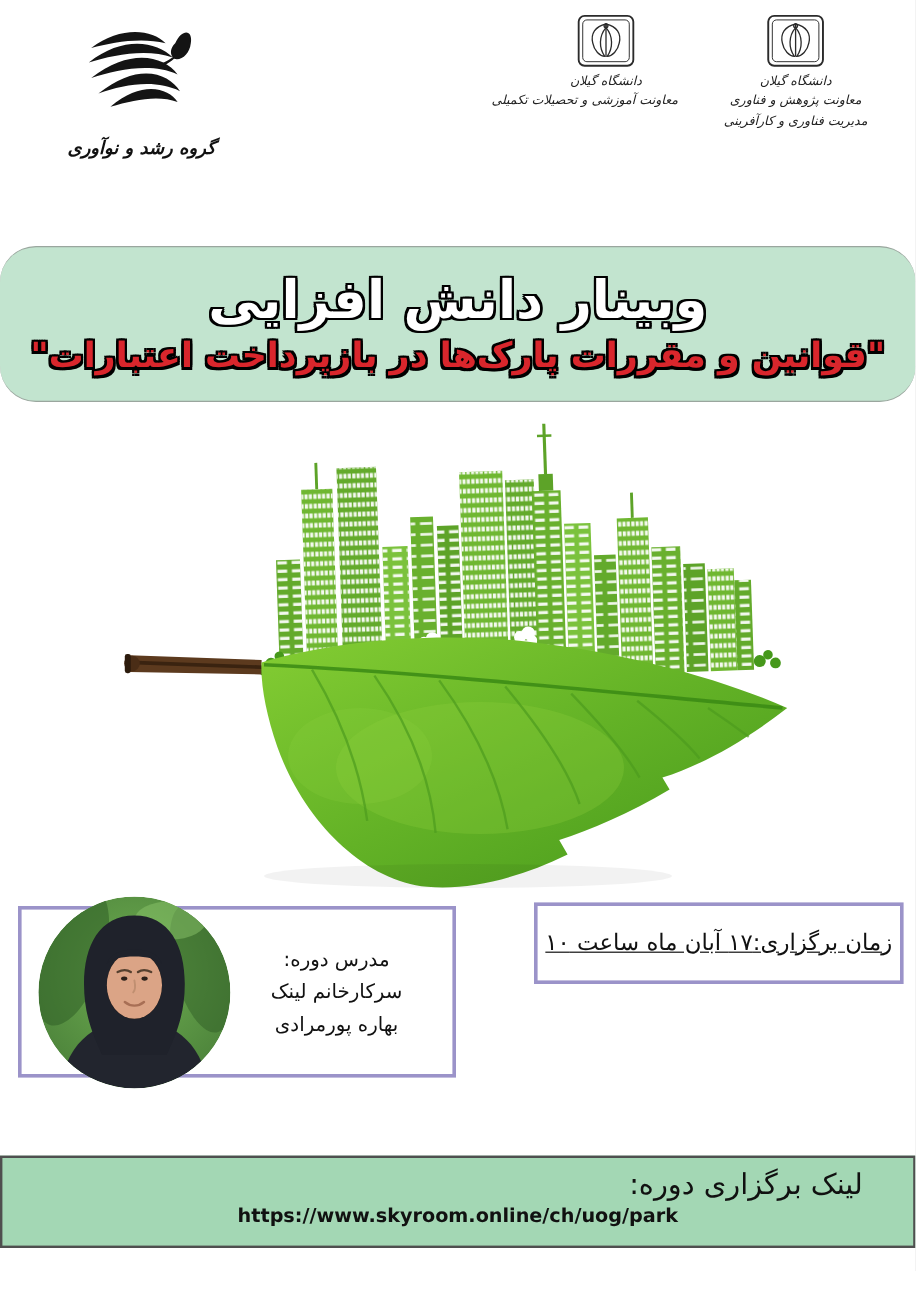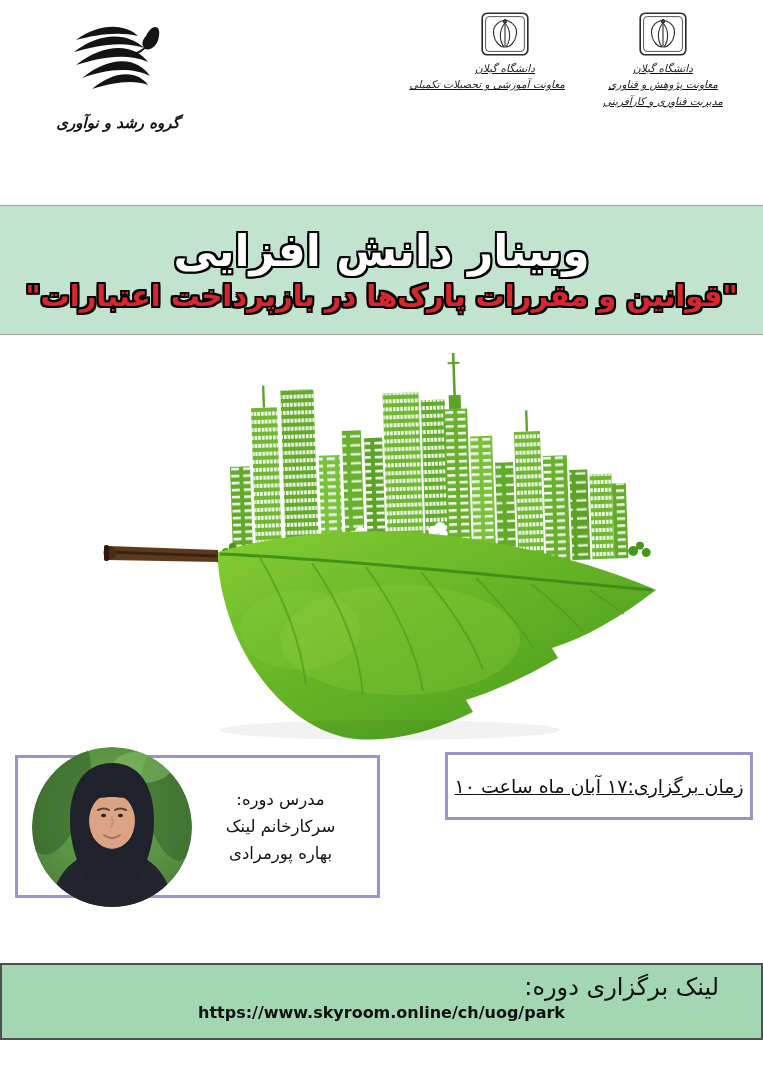--- a/index.html
+++ b/index.html
@@ -10,28 +10,28 @@
   .poster{
     position:relative;width:763px;height:1080px;margin:0 auto;
     background:#ffffff;overflow:hidden;
     font-family:"DejaVu Sans","Liberation Sans",sans-serif;color:var(--ink);
   }
   
   .logo-left{position:absolute;left:28px;top:18px;width:180px;text-align:center;}
   .logo-left .mark{display:block;margin:0 auto;}
   .logo-left .cap{font-size:15px;font-style:italic;font-weight:bold;margin-top:18px;direction:rtl;}
   .uni-logos{position:absolute;right:40px;top:12px;display:flex;flex-direction:row-reverse;gap:38px;}
-  .uni-logo{width:120px;text-align:center;text-decoration:underline;}
+  .uni-logo{width:120px;text-align:center;}
   .uni-logo .cap{font-size:10.5px;line-height:1.55;font-style:italic;color:#222;direction:rtl;margin-top:4px;white-space:nowrap;}
   .uni-logo svg{display:block;margin:0 auto;}
   
   .banner{
     position:absolute;left:0;top:205px;width:763px;height:128px;
     background:var(--banner-bg);border-top:1px solid #9aa69e;border-bottom:1px solid #9aa69e;
-    display:flex;flex-direction:column;align-items:center;justify-content:center;direction:rtl;
+    display:flex;flex-direction:column;align-items:center;justify-content:center;direction:rtl;border-radius:30px;
   }
   .banner .title{
     font-size:44px;font-weight:bold;color:#ffffff;line-height:1.1;
     text-shadow:-2px -2px 0 #000,2px -2px 0 #000,-2px 2px 0 #000,2px 2px 0 #000,
                 -2px 0 0 #000,2px 0 0 #000,0 -2px 0 #000,0 2px 0 #000;
   }
   .banner .subtitle{
     font-size:29px;font-weight:bold;color:var(--accent-red);margin-top:4px;
     text-shadow:-2px -2px 0 #000,2px -2px 0 #000,-2px 2px 0 #000,2px 2px 0 #000,
                 -2px 0 0 #000,2px 0 0 #000,0 -2px 0 #000,0 2px 0 #000;

